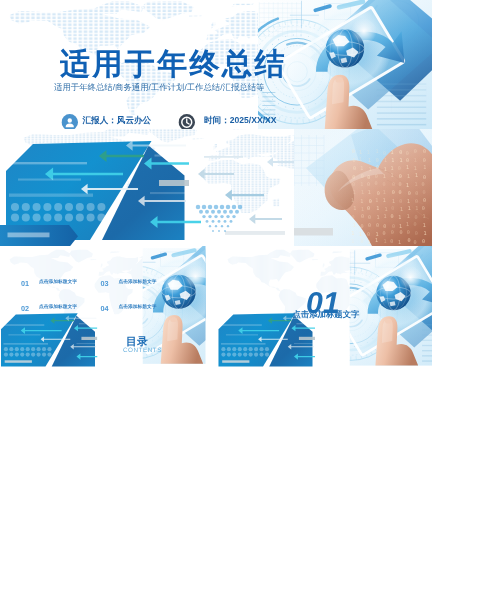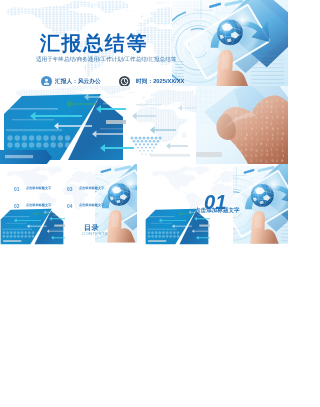--- a/index.html
+++ b/index.html
@@ -72,21 +72,21 @@
      <g transform="translate(-4,-3) scale(0.5,0.33)" mask="url(#c1dm)">
             <path d="M20.0,40.0 L33.3,31.7 L41.7,31.7 L65.0,33.3 L86.7,33.3 L108.3,28.3 L133.3,26.7 L141.7,20.0 L158.3,11.7 L180.0,11.7 L200.0,23.3 L196.7,33.3 L170.0,28.3 L163.3,36.7 L141.7,36.7 L166.7,46.7 L191.7,50.0 L208.3,63.3 L200.0,75.0 L183.3,80.0 L175.0,91.7 L165.0,108.3 L160.0,100.0 L151.7,101.7 L141.7,101.7 L138.3,106.7 L136.7,116.7 L141.7,123.3 L153.3,123.3 L161.7,135.0 L170.0,136.7 L163.3,126.7 L150.0,126.7 L140.0,123.3 L123.3,111.7 L116.7,110.0 L110.0,98.3 L100.0,93.3 L93.3,81.7 L91.7,68.3 L81.7,61.7 L71.7,51.7 L50.0,50.0 L46.7,53.3 L33.3,56.7 L23.3,50.0 L20.0,40.0 Z M225.0,50.0 L250.0,36.7 L263.3,33.3 L266.7,23.3 L250.0,11.7 L225.0,11.7 L203.3,13.3 L196.7,23.3 L208.3,36.7 L216.7,46.7 L225.0,50.0 Z M165.0,150.0 L170.0,136.7 L180.0,130.0 L196.7,131.7 L213.3,141.7 L216.7,150.0 L226.7,153.3 L241.7,158.3 L241.7,170.0 L235.0,178.3 L220.0,191.7 L211.7,206.7 L203.3,215.0 L196.7,218.3 L191.7,225.0 L186.7,233.3 L190.0,241.7 L181.7,240.0 L178.3,225.0 L176.7,211.7 L181.7,200.0 L183.3,183.3 L176.7,173.3 L168.3,160.0 L165.0,150.0 Z M271.7,125.0 L271.7,115.0 L280.0,103.3 L286.7,95.0 L300.0,90.0 L316.7,88.3 L330.0,98.3 L341.7,96.7 L353.3,98.3 L358.3,103.3 L361.7,113.3 L365.0,125.0 L371.7,130.0 L385.0,130.0 L383.3,141.7 L370.0,151.7 L366.7,166.7 L366.7,178.3 L358.3,190.0 L351.7,200.0 L341.7,206.7 L330.0,206.7 L325.0,191.7 L320.0,178.3 L315.0,153.3 L315.0,143.3 L305.0,140.0 L291.7,141.7 L283.3,141.7 L278.3,135.0 L271.7,125.0 Z M283.3,90.0 L285.0,78.3 L296.7,78.3 L298.3,73.3 L293.3,70.0 L303.3,65.0 L306.7,61.7 L313.3,60.0 L313.3,55.0 L308.3,51.7 L308.3,46.7 L318.3,43.3 L325.0,35.0 L336.7,31.7 L346.7,31.7 L351.7,33.3 L366.7,36.7 L375.0,36.7 L391.7,36.7 L400.0,33.3 L413.3,36.7 L400.0,50.0 L391.7,56.7 L383.3,66.7 L378.3,75.0 L370.0,78.3 L366.7,81.7 L358.3,81.7 L348.3,81.7 L343.3,83.3 L340.0,86.7 L336.7,83.3 L331.7,83.3 L326.7,80.0 L321.7,75.0 L330.0,75.0 L325.0,86.7 L320.0,86.7 L316.7,76.7 L308.3,78.3 L305.0,80.0 L296.7,88.3 L290.0,90.0 L283.3,90.0 Z M350.0,75.0 L358.3,80.0 L370.0,81.7 L380.0,86.7 L383.3,100.0 L380.0,101.7 L393.3,105.0 L400.0,108.3 L411.7,108.3 L416.7,116.7 L421.7,123.3 L428.3,136.7 L433.3,133.3 L433.3,123.3 L445.0,115.0 L453.3,113.3 L458.3,123.3 L463.3,133.3 L466.7,140.0 L473.3,146.7 L473.3,133.3 L481.7,131.7 L480.0,120.0 L483.3,115.0 L495.0,111.7 L503.3,98.3 L503.3,88.3 L510.0,83.3 L516.7,78.3 L525.0,71.7 L535.0,63.3 L538.3,51.7 L550.0,50.0 L566.7,46.7 L583.3,40.0 L600.0,40.0 L600.0,33.3 L583.3,31.7 L566.7,31.7 L550.0,30.0 L533.3,25.0 L516.7,26.7 L491.7,21.7 L475.0,20.0 L458.3,20.0 L441.7,23.3 L425.0,28.3 L413.3,30.0 L408.3,33.3 L400.0,33.3 L400.0,46.7 L391.7,56.7 L383.3,66.7 L375.0,75.0 L366.7,73.3 L358.3,75.0 L350.0,75.0 Z M488.3,186.7 L490.0,195.0 L496.7,206.7 L506.7,205.0 L516.7,201.7 L525.0,206.7 L530.0,208.3 L541.7,213.3 L550.0,211.7 L555.0,196.7 L543.3,181.7 L536.7,168.3 L525.0,170.0 L516.7,168.3 L508.3,173.3 L500.0,183.3 L488.3,186.7 Z M576.7,226.7 L590.0,218.3 L596.7,213.3 L590.0,208.3 L583.3,221.7 L576.7,226.7 Z M516.7,98.3 L523.3,93.3 L531.7,91.7 L535.0,83.3 L541.7,76.7 L536.7,75.0 L531.7,86.7 L525.0,93.3 L518.3,95.0 L516.7,98.3 Z M458.3,141.7 L475.0,160.0 L491.7,165.0 L508.3,165.0 L516.7,163.3 L521.7,155.0 L533.3,155.0 L533.3,165.0 L516.7,168.3 L496.7,165.0 L480.0,161.7 L466.7,150.0 L458.3,141.7 Z M290.0,66.7 L295.0,60.0 L295.0,53.3 L291.7,53.3 L290.0,58.3 L290.0,66.7 Z M373.3,176.7 L383.3,175.0 L383.3,191.7 L375.0,191.7 L373.3,176.7 Z M500.0,141.7 L510.0,138.3 L510.0,120.0 L501.7,120.0 L500.0,141.7 Z M316.7,21.7 L341.7,20.0 L346.7,16.7 L320.0,16.7 L316.7,21.7 Z M260.0,43.3 L276.7,41.7 L276.7,40.0 L260.0,40.0 L260.0,43.3 Z M518.3,151.7 L535.0,155.0 L550.0,161.7 L541.7,165.0 L530.0,163.3 L520.0,158.3 L518.3,151.7 Z" fill="#d7e9f7"></path>
           </g>
    </g>
   </svg>
   <div class="abs" style="left:172px;top:0;width:116px;height:86px;overflow:hidden">
     <svg width="116" height="86" viewBox="0 0 120 90" preserveAspectRatio="xMidYMid slice">
           <use href="#techart"></use>
         </svg>
   </div>
-  <div class="abs cv-title">汇报总结等</div>
+  <div class="abs cv-title">适用于年终总结</div>
   <div class="abs cv-sub">适用于年终总结/商务通用/工作计划/工作总结/汇报总结等</div>
   <div class="abs" style="left:41px;top:76px;width:11px;height:11px">
     <svg width="11" height="11" viewBox="0 0 10 10">
           <circle cx="5" cy="5" r="5" fill="#4a93cd"></circle>
       <path d="M5 2.6 a1.35 1.35 0 1 1 0 2.7 a1.35 1.35 0 1 1 0 -2.7 M2.5 8 a2.5 2.2 0 0 1 5 0 Z" fill="#fff"></path>
         </svg>
   </div>
   <div class="abs cv-meta" style="left:55px;top:78.4px">汇报人：风云办公</div>
   <div class="abs" style="left:119px;top:76px;width:11px;height:11px">
     <svg width="11" height="11" viewBox="0 0 10 10">

